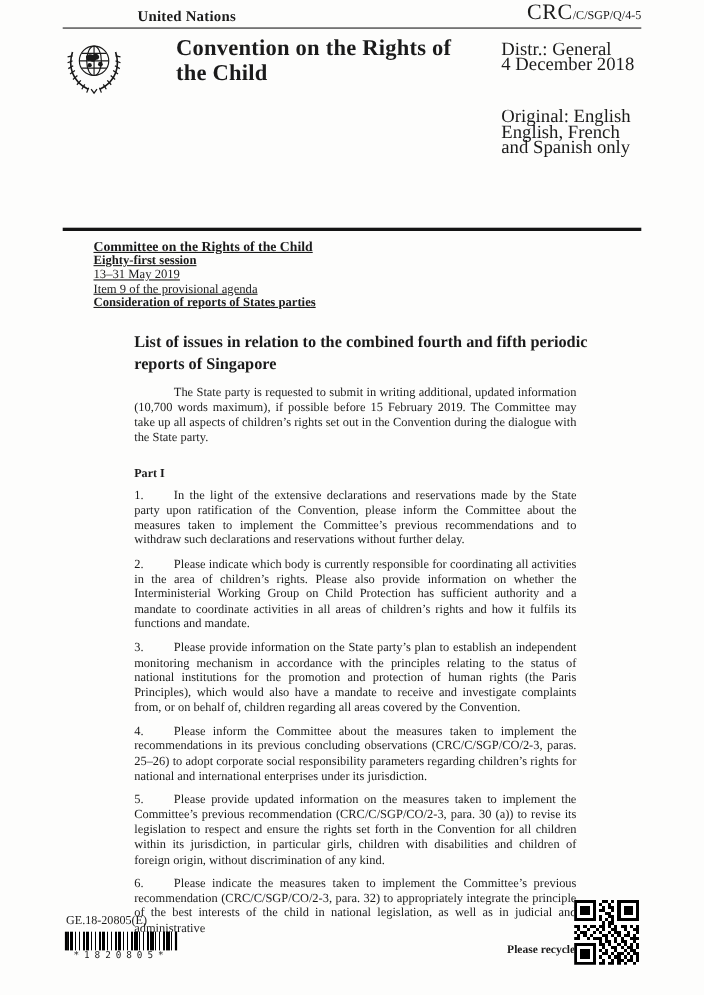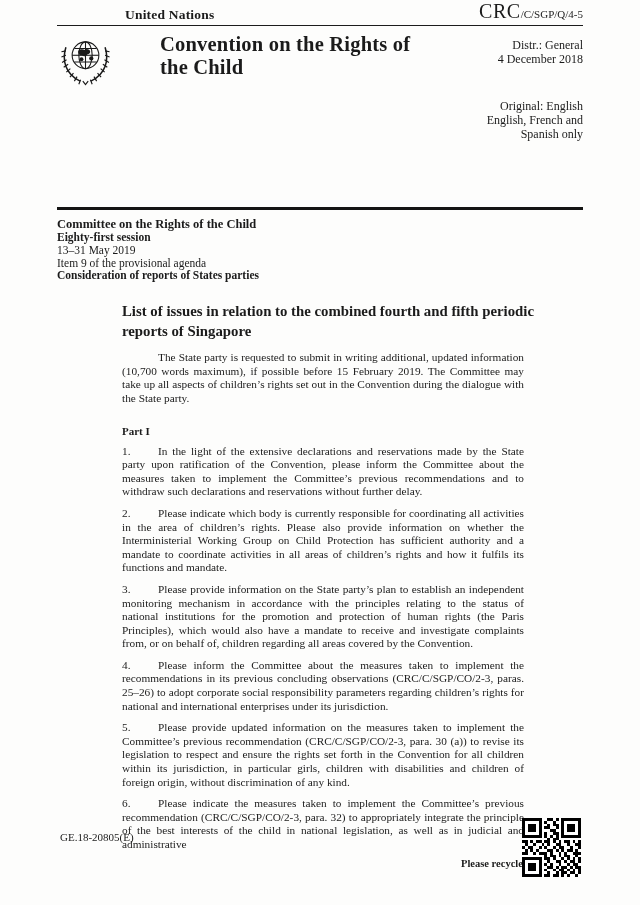--- a/index.html
+++ b/index.html
@@ -46,36 +46,36 @@
     margin-left: 9px;
     font-weight: bold;
     font-size: 20.5px;
     line-height: 23px;
     letter-spacing: 0.2px;
     padding-top: 1px;
   }
   .meta {
     margin-left: auto;
     width: 166px;
-    font-size: 12px;
+    font-size: 17px;
     line-height: 14px;
     padding-top: 6px;
-    text-align: right;
   }
   .meta-gap { margin-top: 33px; }
   .rule-thick {
     border: none;
     border-top: 3px solid #141414;
     margin: 66px 57px 0 57px;
   }
   
   .session {
-    margin: 7px 57px 0 57px;
+    margin: 7px 57px 0 85px;
     font-size: 11.5px;
     line-height: 12.8px;
+    text-decoration: underline;
   }
   .session .b { font-weight: bold; }
   .session .committee { font-size: 12.5px; line-height: 14px; }
   
   .content {
     margin: 20px 116px 0 122px;
     width: 402px;
   }
   .doc-title {
     font-size: 14.8px;
@@ -224,20 +224,24 @@
     <p class="num-para"><span class="pn">1.</span><span>In the light of the extensive declarations and reservations made by the State party upon ratification of the Convention, please inform the Committee about the measures taken to implement the Committee’s previous recommendations and to withdraw such declarations and reservations without further delay.</span></p>
     <p class="num-para"><span class="pn">2.</span><span>Please indicate which body is currently responsible for coordinating all activities in the area of children’s rights. Please also provide information on whether the Interministerial Working Group on Child Protection has sufficient authority and a mandate to coordinate activities in all areas of children’s rights and how it fulfils its functions and mandate.</span></p>
     <p class="num-para"><span class="pn">3.</span><span>Please provide information on the State party’s plan to establish an independent monitoring mechanism in accordance with the principles relating to the status of national institutions for the promotion and protection of human rights (the Paris Principles), which would also have a mandate to receive and investigate complaints from, or on behalf of, children regarding all areas covered by the Convention.</span></p>
     <p class="num-para"><span class="pn">4.</span><span>Please inform the Committee about the measures taken to implement the recommendations in its previous concluding observations (CRC/C/SGP/CO/2-3, paras. 25–26) to adopt corporate social responsibility parameters regarding children’s rights for national and international enterprises under its jurisdiction.</span></p>
     <p class="num-para"><span class="pn">5.</span><span>Please provide updated information on the measures taken to implement the Committee’s previous recommendation (CRC/C/SGP/CO/2-3, para. 30 (a)) to revise its legislation to respect and ensure the rights set forth in the Convention for all children within its jurisdiction, in particular girls, children with disabilities and children of foreign origin, without discrimination of any kind.</span></p>
     <p class="num-para"><span class="pn">6.</span><span>Please indicate the measures taken to implement the Committee’s previous recommendation (CRC/C/SGP/CO/2-3, para. 32) to appropriately integrate the principle of the best interests of the child in national legislation, as well as in judicial and administrative</span></p>
   </div>
 
   <div class="ge-number">GE.18-20805(E)</div>
 
+  <div class="barcode">
+    <div class="barcode-bars"></div>
+    <div class="barcode-text">*1820805*</div>
+  </div>
 
   <div class="recycle">
     <span class="recycle-label">Please recycle</span>
     <span class="recycle-glyph">♻</span>
   </div>
 
   <div class="qr">
     <svg width="59" height="59" viewBox="0 0 21 21" shape-rendering="crispEdges" aria-hidden="true">
       <rect x="0" y="0" width="21" height="21" fill="#fff"></rect>
       <g fill="#000">

